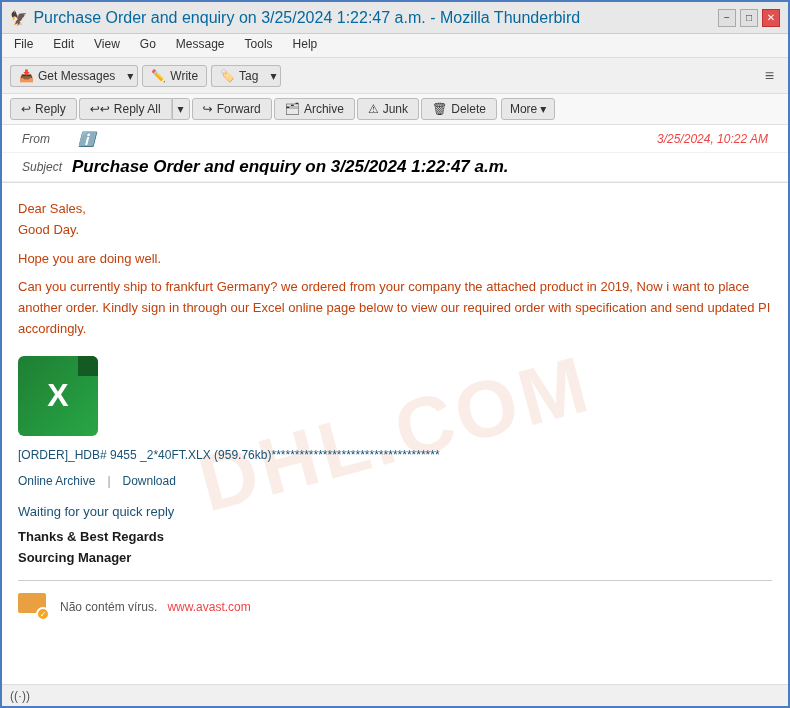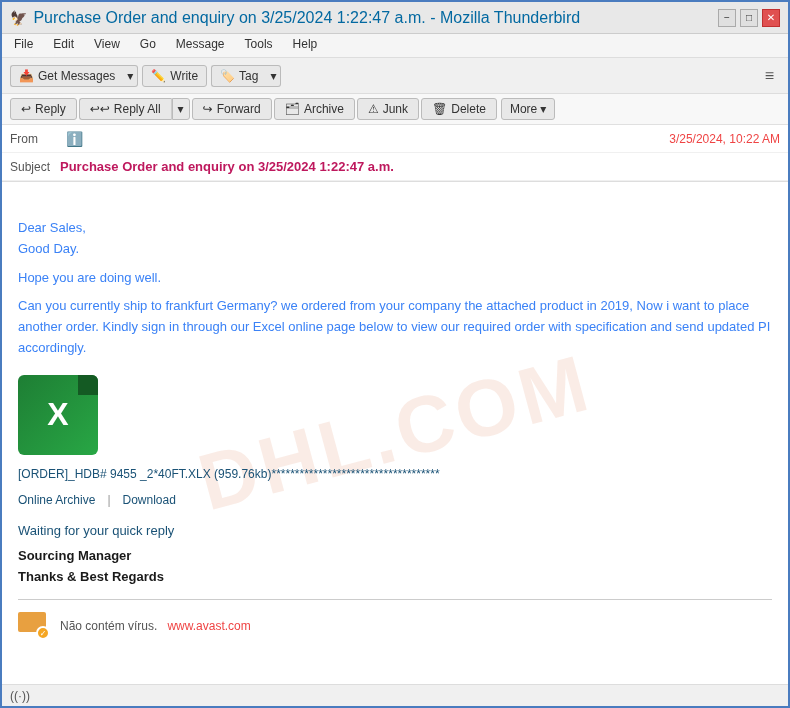--- a/index.html
+++ b/index.html
@@ -150,23 +150,24 @@
       background: #e8e8e8;
       cursor: pointer;
       border-radius: 3px;
       font-size: 12px;
       color: #333;
       margin-left: 2px;
     }
     .from-row, .to-row, .subject-row {
       display: flex;
       align-items: center;
-      padding: 4px 8px;
+      padding: 4px 20px;
       border-bottom: 1px solid #f0f0f0;
       min-height: 28px;
+      font-style: italic;
     }
     .field-label {
       font-size: 12px;
       color: #555;
       width: 50px;
       min-width: 50px;
     }
     .from-value {
       font-size: 12px;
       color: #333;
@@ -185,23 +186,23 @@
       background: #ccc;
       border-radius: 2px;
       margin-right: 6px;
     }
     .privacy-icon {
       color: #888;
       font-size: 12px;
       cursor: pointer;
     }
     .subject-text {
-      font-size: 13px;
+      font-size: 17px;
       font-weight: bold;
-      color: #be185d;
+      color: #000000;
     }
     .email-body {
       flex: 1;
       overflow-y: auto;
       padding: 16px 16px 16px 16px;
       background: #fff;
       position: relative;
     }
     .watermark {
       position: absolute;
@@ -215,23 +216,22 @@
       white-space: nowrap;
       letter-spacing: 4px;
       z-index: 0;
     }
     .body-content {
       position: relative;
       z-index: 1;
     }
     .body-text {
       font-size: 13px;
-      color: #3b82f6;
+      color: #c2410c;
       line-height: 1.6;
-      margin-top: 20px;
     }
     .body-text p { margin-bottom: 8px; }
     .excel-attachment {
       display: flex;
       align-items: center;
       margin: 16px 0 8px 0;
     }
     .excel-icon {
       width: 80px;
       height: 80px;
@@ -467,22 +467,22 @@
       <div class="attachment-filename">[ORDER]_HDB#  9455 _2*40FT.XLX (959.76kb)************************************</div>
       <div class="attachment-links">
         <a class="attachment-link">Online Archive</a>
         <span class="separator">|</span>
         <a class="attachment-link">Download</a>
       </div>
 
       <div style="margin-top:4px;">
         <p class="waiting-text">Waiting for your quick reply</p>
         <div class="signature">
+          <div>Thanks &amp; Best Regards</div>
           <div>Sourcing Manager</div>
-          <div>Thanks &amp; Best Regards</div>
         </div>
       </div>
 
       <hr class="divider">
 
       <div class="antivirus-row">
         <div class="av-icon">
           <div class="av-envelope"></div>
           <div class="av-check">✓</div>
         </div>

